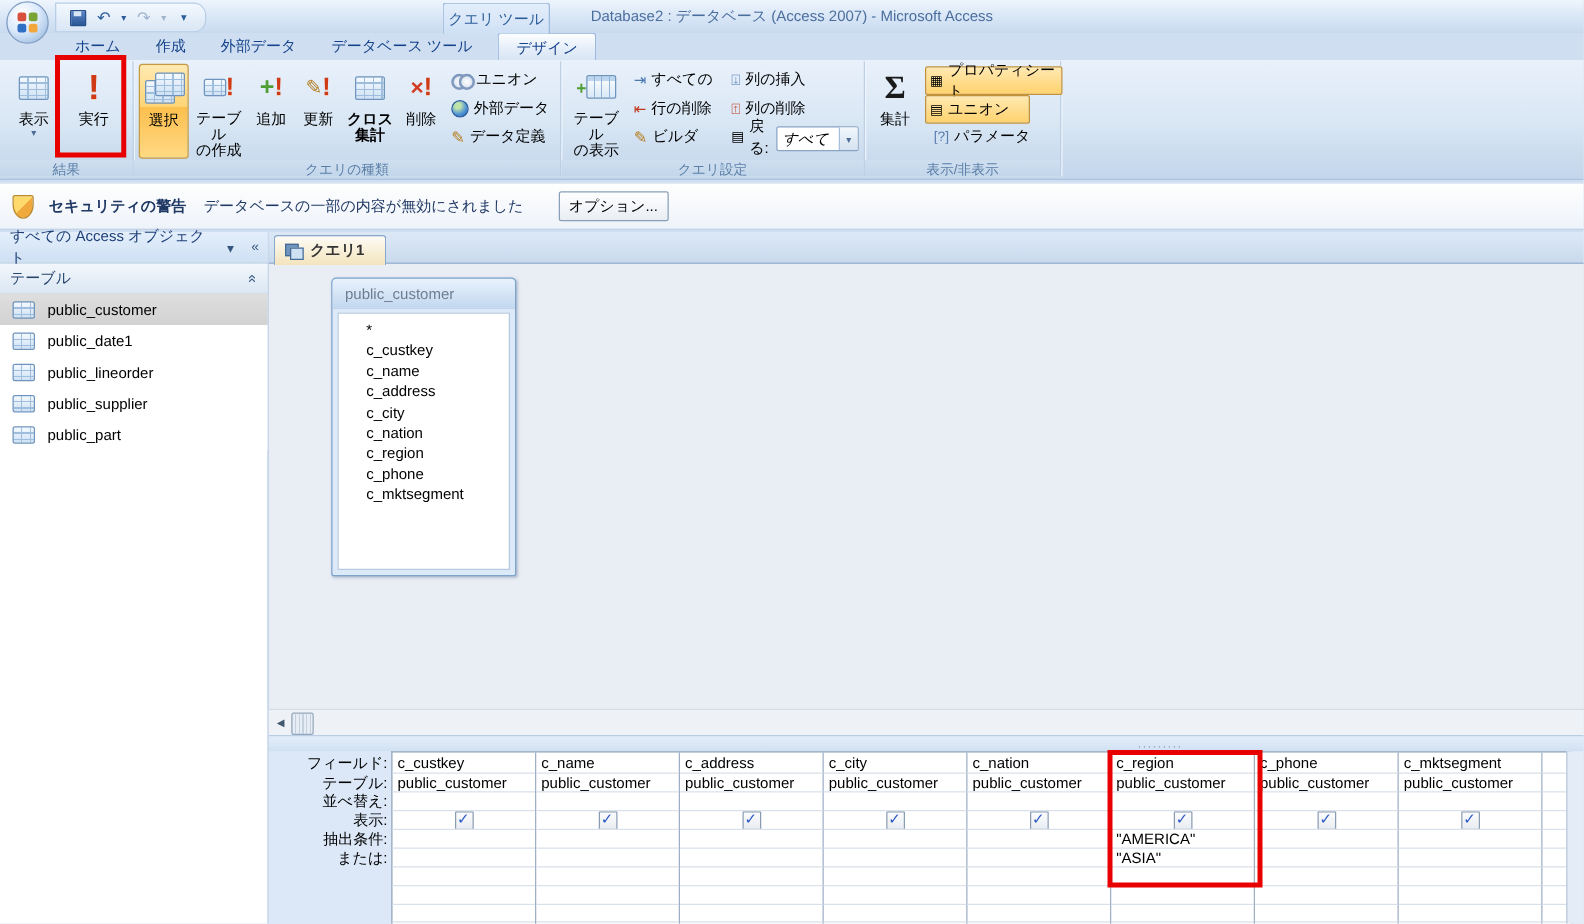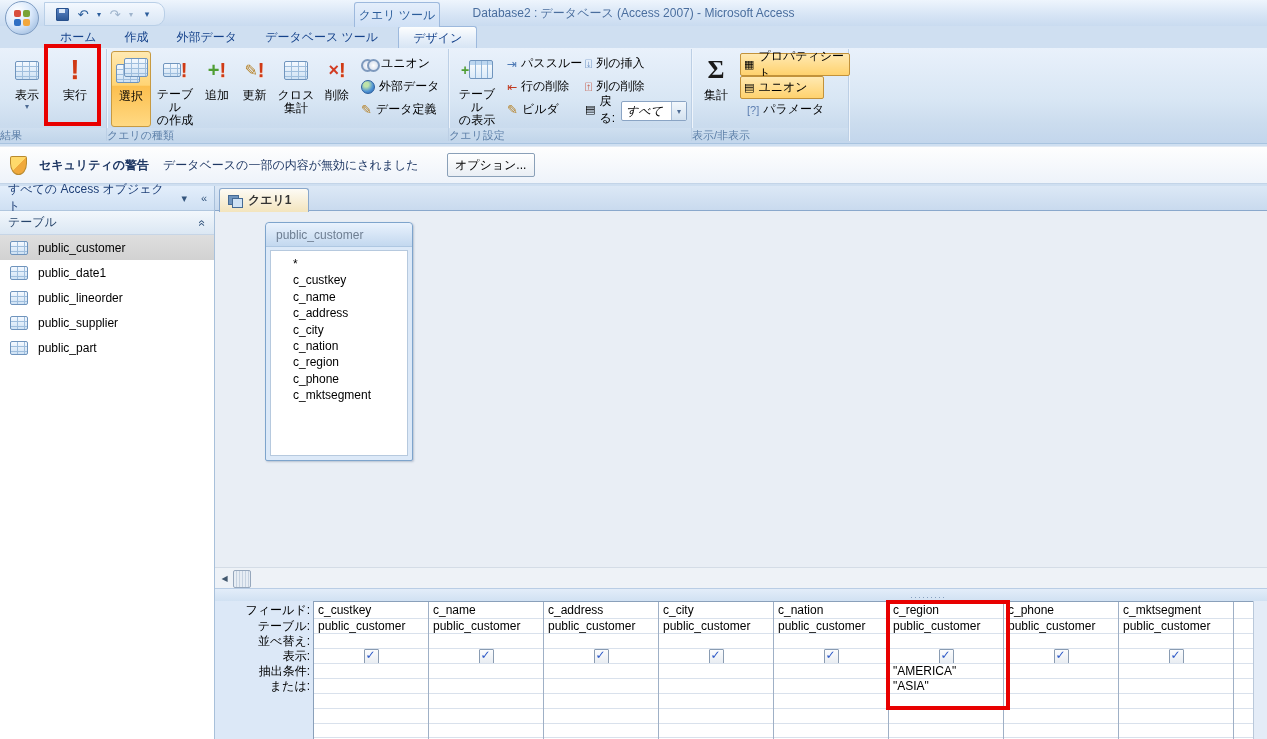--- a/index.html
+++ b/index.html
@@ -33,21 +33,21 @@
   
   .tabstrip{left:0;top:26px;width:1267px;height:22px;background:#cfdff1;display:flex;padding-left:46px;box-sizing:border-box;}
   .rtab{padding:3px 14px;color:#15428b;cursor:default;}
   .rtab.active{background:linear-gradient(#fdfefe,#e8f0fa 50%,#d7e5f4);border:1px solid #9db9dd;border-bottom:none;
     border-radius:3px 3px 0 0;margin-left:6px;}
 
   
   .ribbon{left:0;top:48px;width:1267px;height:95px;
     background:linear-gradient(#e9f1fb,#d8e6f4 55%,#cbdcee 80%,#c3d6ec);border-bottom:1px solid #a9c4e0;}
   .rgroup{position:absolute;top:1px;height:92px;border-right:1px solid #bccfe5;box-shadow:1px 0 0 #eef4fb;}
-  .glabel{position:absolute;left:0;bottom:0;width:100%;height:13px;text-align:left;
+  .glabel{position:absolute;left:0;bottom:0;width:100%;height:13px;text-align:center;
     color:#5c7fa8;font-size:11px;background:linear-gradient(#cfdff0,#c2d6ea);}
   .bigbtn{position:absolute;top:2px;height:76px;display:flex;flex-direction:column;align-items:center;
     justify-content:flex-start;border-radius:3px;padding-top:2px;box-sizing:border-box;cursor:default;}
   .bigbtn .blabel{text-align:center;line-height:13px;white-space:pre-line;margin-top:2px;}
   .bigbtn.active{background:linear-gradient(#ffe9b2,#ffd474 45%,#fcbf4e 46%,#ffd983);border:1px solid #c79a42;}
   .bicon{height:34px;display:flex;align-items:center;justify-content:center;}
   .smallbtn{position:absolute;height:21px;display:flex;align-items:center;gap:4px;padding:0 3px;border-radius:2px;cursor:default;}
   .smallbtn.orange{background:linear-gradient(#ffe9b2,#ffd26e);border:1px solid #c2923b;}
   .dropdown-arrow{font-size:8px;color:#4d6b94;}
 
@@ -241,21 +241,21 @@
           </span>
         <span class="blabel">追加</span>
       </div>
       <div class="bigbtn" style="left:129px;width:37px;">
         <span class="bicon">
             <span class="pencil-glyph">✎</span>
             <span class="excl small">!</span>
           </span>
         <span class="blabel">更新</span>
       </div>
-      <div class="bigbtn" style="left:167px;width:44px;">
+      <div class="bigbtn" style="left:167px;width:44px;font-weight:bold;">
         <span class="bicon">
             <span class="mini-table"></span>
           </span>
         <span class="blabel">クロス
 集計</span>
       </div>
       <div class="bigbtn" style="left:212px;width:36px;">
         <span class="bicon">
             <span class="cross-glyph">×</span>
             <span class="excl small">!</span>
@@ -281,21 +281,21 @@
       <div class="bigbtn" style="left:5px;width:46px;">
         <span class="bicon">
             <span class="plus-glyph" style="font-size:14px;">+</span>
             <span class="mini-table sheet"></span>
           </span>
         <span class="blabel">テーブル
 の表示</span>
       </div>
       <div class="smallbtn" style="left:55px;top:4px;width:76px;">
         <span class="row-ins">⇥</span>
-        <span>パススルー</span>
+        <span>すべての</span>
       </div>
       <div class="smallbtn" style="left:55px;top:27px;width:76px;">
         <span class="row-del">⇤</span>
         <span>行の削除</span>
       </div>
       <div class="smallbtn" style="left:55px;top:50px;width:66px;">
         <span class="builder-glyph">✎</span>
         <span>ビルダ</span>
       </div>
       <div class="smallbtn" style="left:133px;top:4px;width:80px;">

